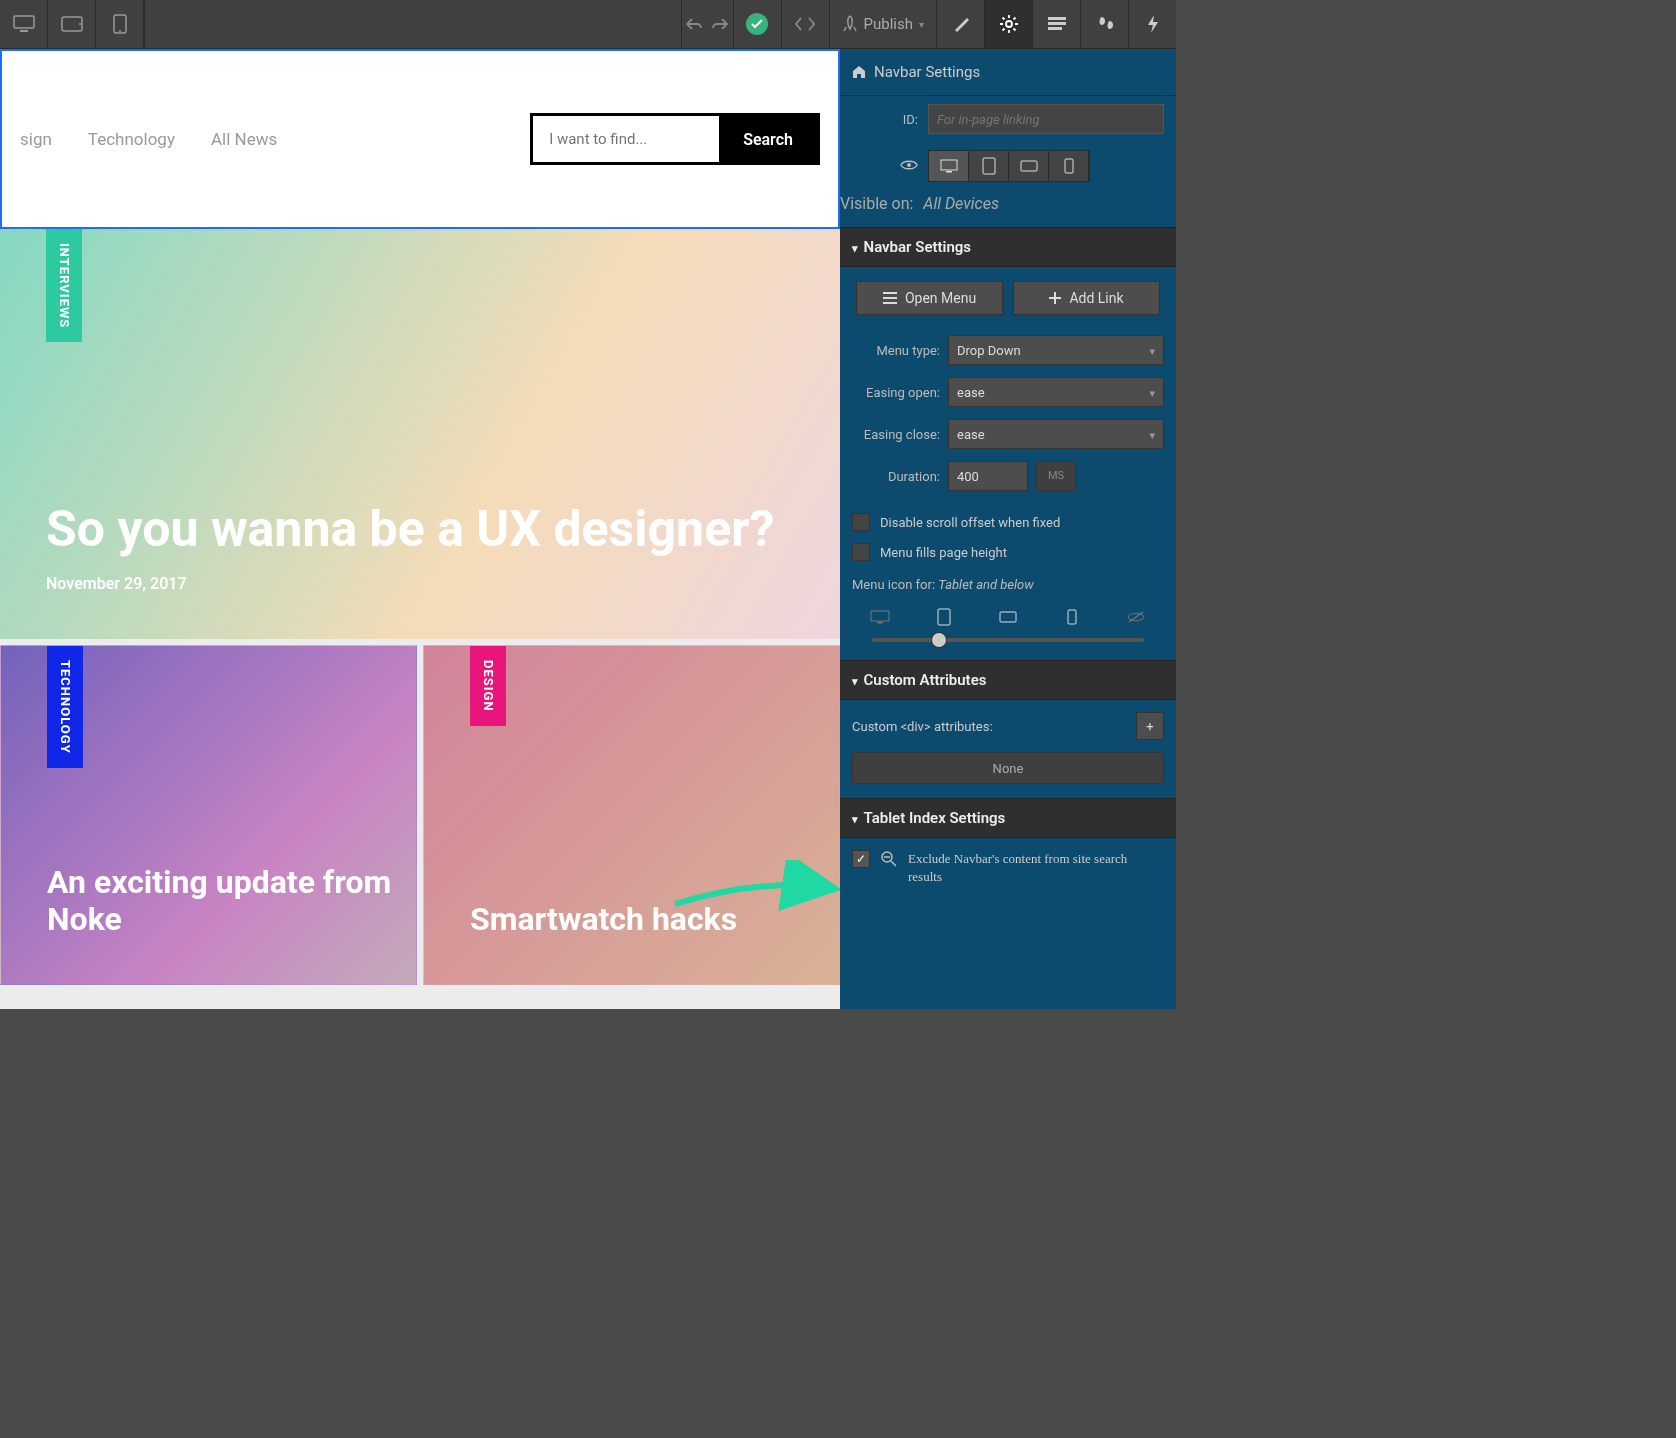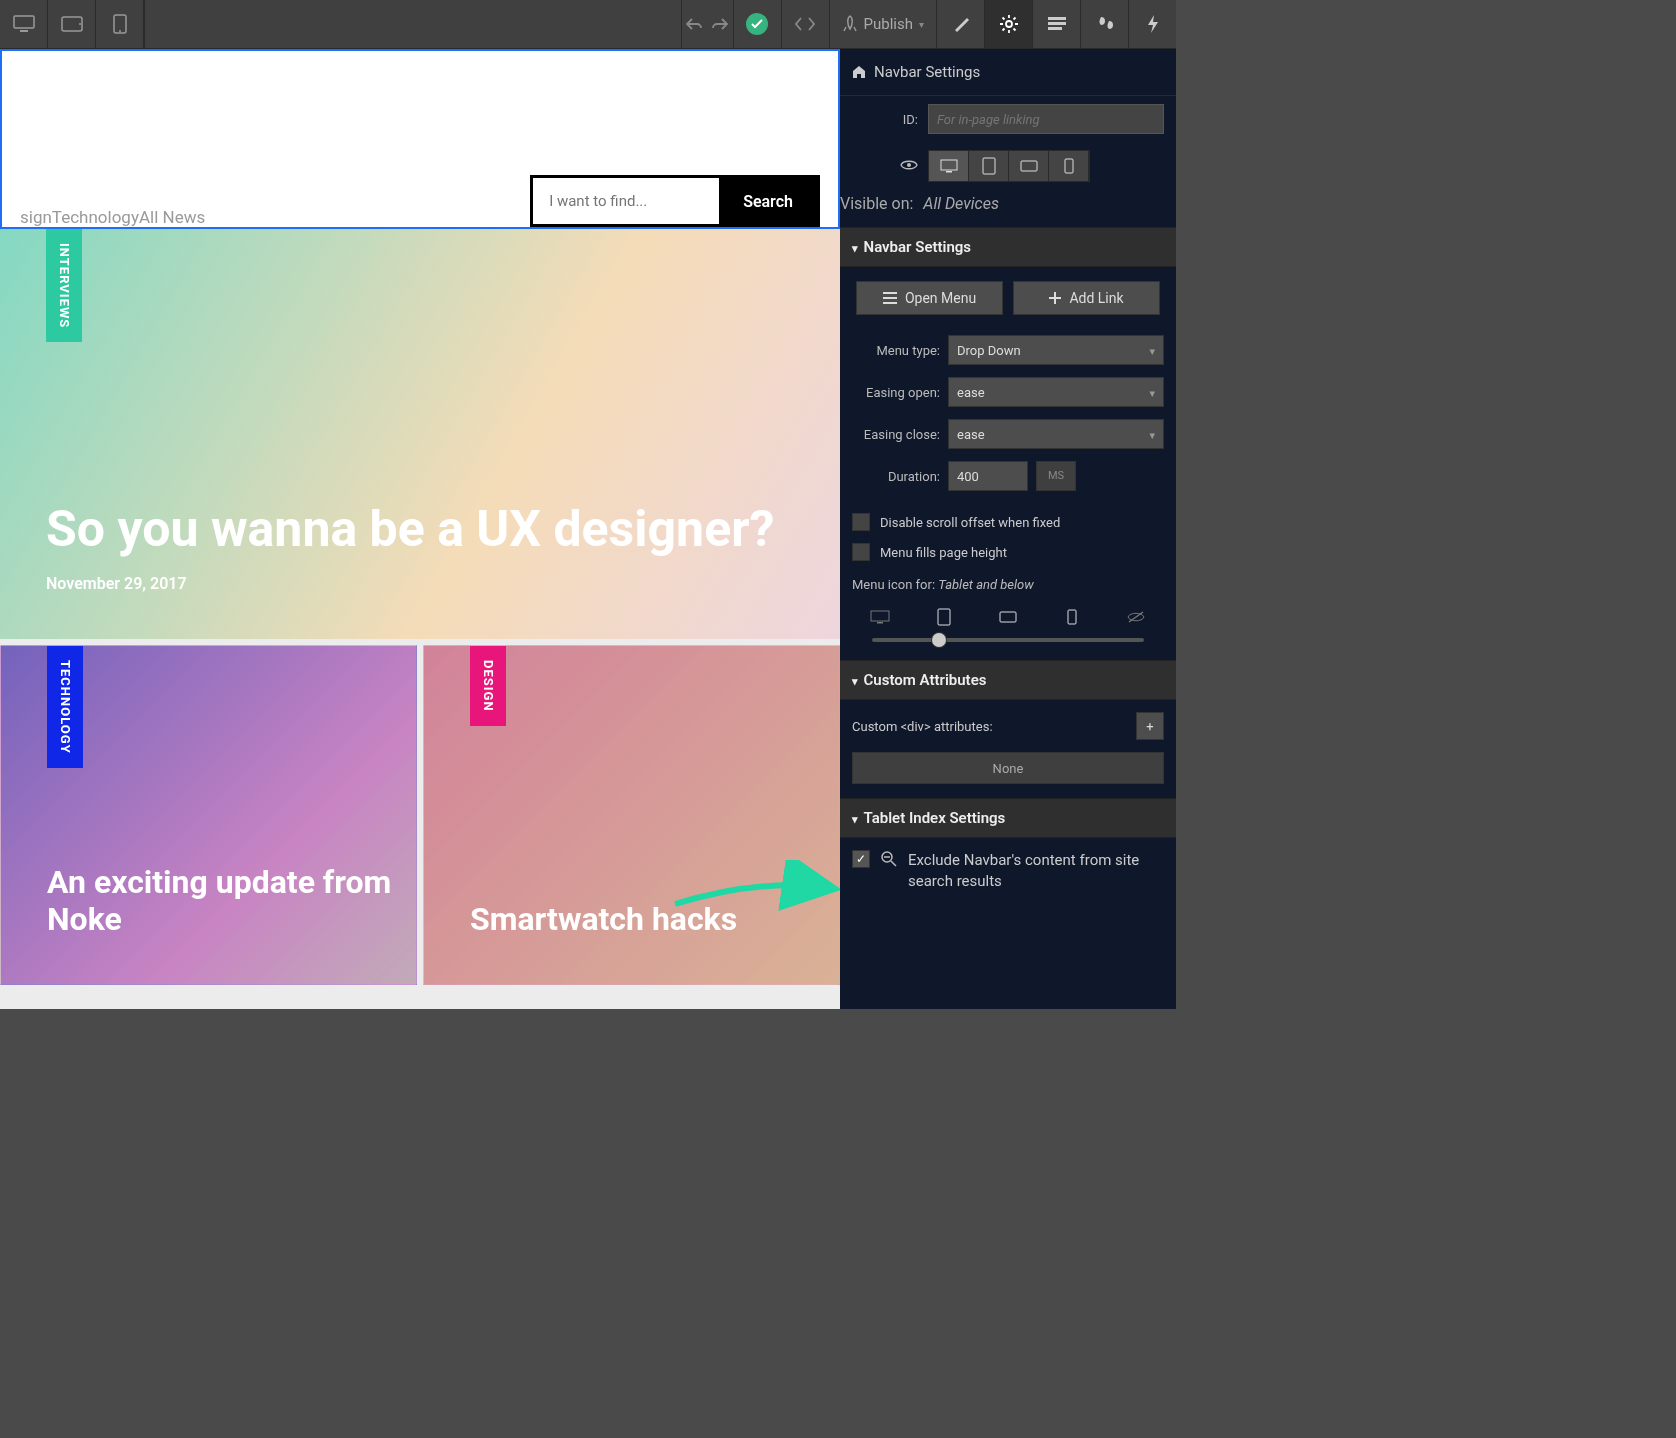--- a/index.html
+++ b/index.html
@@ -20,21 +20,21 @@
 .topbar .publish { display:flex; align-items:center; gap:6px; padding:0 12px; border-left:1px solid #2a2a2a; color:#aaa; font-size:15px; cursor:pointer;}
 .topbar .right-tabs { display:flex; }
 .topbar .right-tab { width:48px; display:flex; align-items:center; justify-content:center; cursor:pointer; border-left:1px solid #2a2a2a;}
 .topbar .right-tab.active { background:#2f2f2f; }
 .topbar .right-tab svg { fill:#ccc; }
 
 
 .canvas { position:absolute; top:49px; left:0; width:840px; height:960px; background:#ececec; }
 .canvas-inner { position:relative; width:840px; height:940px; }
 
-.navbar-site { background:#fff; height:180px; border:2px solid #1e6ef7; display:flex; align-items:flex-end; padding:0 18px; }
+.navbar-site { background:#fff; height:180px; border:2px solid #1e6ef7; display:flex; align-items:center; padding:0 18px; gap:36px; }
 .navbar-site .navlink { color:#9a9a9a; font-size:17px; }
 .searchwrap { display:flex; margin-left:auto; border:3px solid #000; }
 .searchwrap input { width:186px; padding:14px 16px; font-size:15px; border:none; outline:none; color:#888; }
 .searchwrap .search-btn { background:#000; color:#fff; font-weight:600; padding:0 24px; display:flex; align-items:center; font-size:16px;}
 
 .hero { position:relative; height:410px; background:linear-gradient(120deg,rgba(47,200,160,0.55),rgba(255,200,120,0.45) 60%,rgba(240,180,200,0.4)); overflow:hidden; }
 .hero::before { content:""; position:absolute; inset:0; background:radial-gradient(circle at 70% 20%,#dde4dc,transparent 35%), radial-gradient(circle at 25% 60%,#c8c4c2,transparent 40%); z-index:-1;}
 .tag-vert { position:absolute; top:0; left:46px; width:36px; padding:14px 0; display:flex; align-items:center; justify-content:center; }
 .tag-vert span { writing-mode:vertical-lr; color:#fff; font-weight:700; font-size:13px; letter-spacing:1px; }
 .hero .tag-vert { background:#2dc9a0; }
@@ -45,21 +45,21 @@
 .cards { display:flex; height:340px; margin-top:6px; gap:6px; }
 .card { position:relative; flex:1; border:1px solid rgba(255,255,255,0.2); overflow:hidden;}
 .card1 { background:linear-gradient(135deg,rgba(70,53,196,0.5),rgba(240,120,209,0.5) 65%,rgba(255,220,188,0.35)),#a090b5; }
 .card2 { background:linear-gradient(135deg,rgba(226,60,160,0.35),rgba(255,200,150,0.3)),#c9a896; }
 .card1 .tag-vert { background:#1027e8; }
 .card2 .tag-vert { background:#e8157a; }
 .card h2 { position:absolute; left:46px; bottom:46px; color:#fff; font-size:32px; font-weight:700; line-height:1.15; }
 .card2 h2 { left:46px; }
 
 
-.panel { position:absolute; top:49px; right:0; width:336px; height:960px; background:#0f172a; color:#ccc; font-size:13px; overflow:hidden; }
+.panel { position:absolute; top:49px; right:0; width:336px; height:960px; background:#0c4a6e; color:#ccc; font-size:13px; overflow:hidden; }
 .panel .crumb { display:flex; align-items:center; gap:8px; padding:14px 12px; border-bottom:1px solid #2a2a2a; font-size:15px;}
 .panel .row { display:flex; align-items:center; padding:8px 12px; gap:10px; }
 .panel .label { width:66px; text-align:right; color:#bbb; font-size:13px;}
 .panel input[type=text].field { flex:1; background:#444; border:1px solid #555; color:#aaa; padding:14px 8px; height:30px; font-size:13px; font-style:italic;}
 .panel .devicerow { display:flex; gap:0; background:#444; border:1px solid #2a2a2a; }
 .panel .devicerow .d { width:40px; height:30px; display:flex; align-items:center; justify-content:center; border-right:1px solid #2a2a2a;}
 .panel .devicerow .d.active { background:#555; }
 .panel .visible-on { padding:4px 0 14px; color:#aaa; font-style:italic; font-size:16px;}
 .panel .visible-on .lbl { font-style:normal; margin-right:6px;}
 
@@ -84,21 +84,21 @@
 .device-slider .d { width:24px; height:18px; display:flex; align-items:center; justify-content:center;}
 .slider-track { height:4px; background:#555; margin:6px 32px 18px; border-radius:2px; position:relative;}
 .slider-track .knob { position:absolute; left:22%; top:-5px; width:14px; height:14px; border-radius:50%; background:#ccc; box-shadow:0 0 0 1px #333;}
 
 .attr-row { display:flex; align-items:center; padding:12px 12px 6px; justify-content:space-between;}
 .plusbtn { width:28px; height:28px; background:#4d4d4d; border:1px solid #333; display:flex; align-items:center; justify-content:center; color:#ddd;}
 .none-box { margin:6px 12px 14px; background:#3f3f3f; border:1px solid #333; height:32px; display:flex; align-items:center; justify-content:center; color:#aaa;}
 
 .exclude-row { display:flex; align-items:flex-start; gap:10px; padding:12px;}
 .exclude-row .chk { width:18px; height:18px; background:#555; border:1px solid #333; display:flex; align-items:center; justify-content:center; color:#fff; font-size:12px;}
-.exclude-row .txt { flex:1; color:#ccc; font-size:15px; line-height:1.4;}
+.exclude-row .txt { flex:1; color:#ccc; font-size:13px; line-height:1.4;font-family:Liberation Serif, serif;}
 
 .arrow-annot { position:absolute; top:860px; left:670px; width:170px; height:52px; pointer-events:none; }
 </style>
 </head>
 <body>
 
 <div class="topbar">
   <div class="device-group">
     <div class="device-btn">
         <svg width="22" height="18" viewBox="0 0 22 18">

